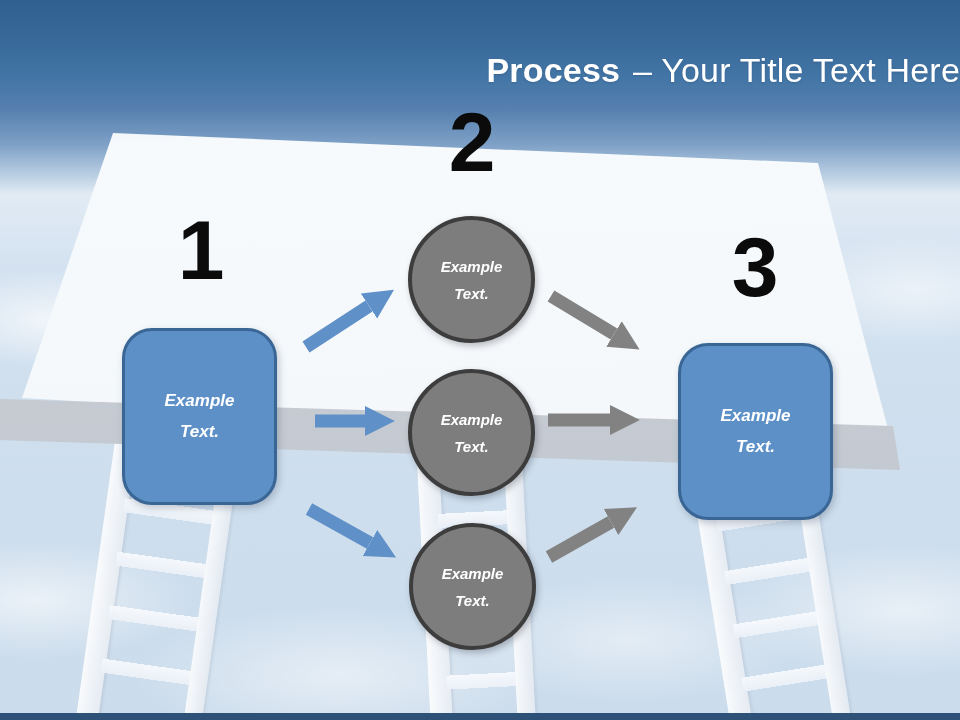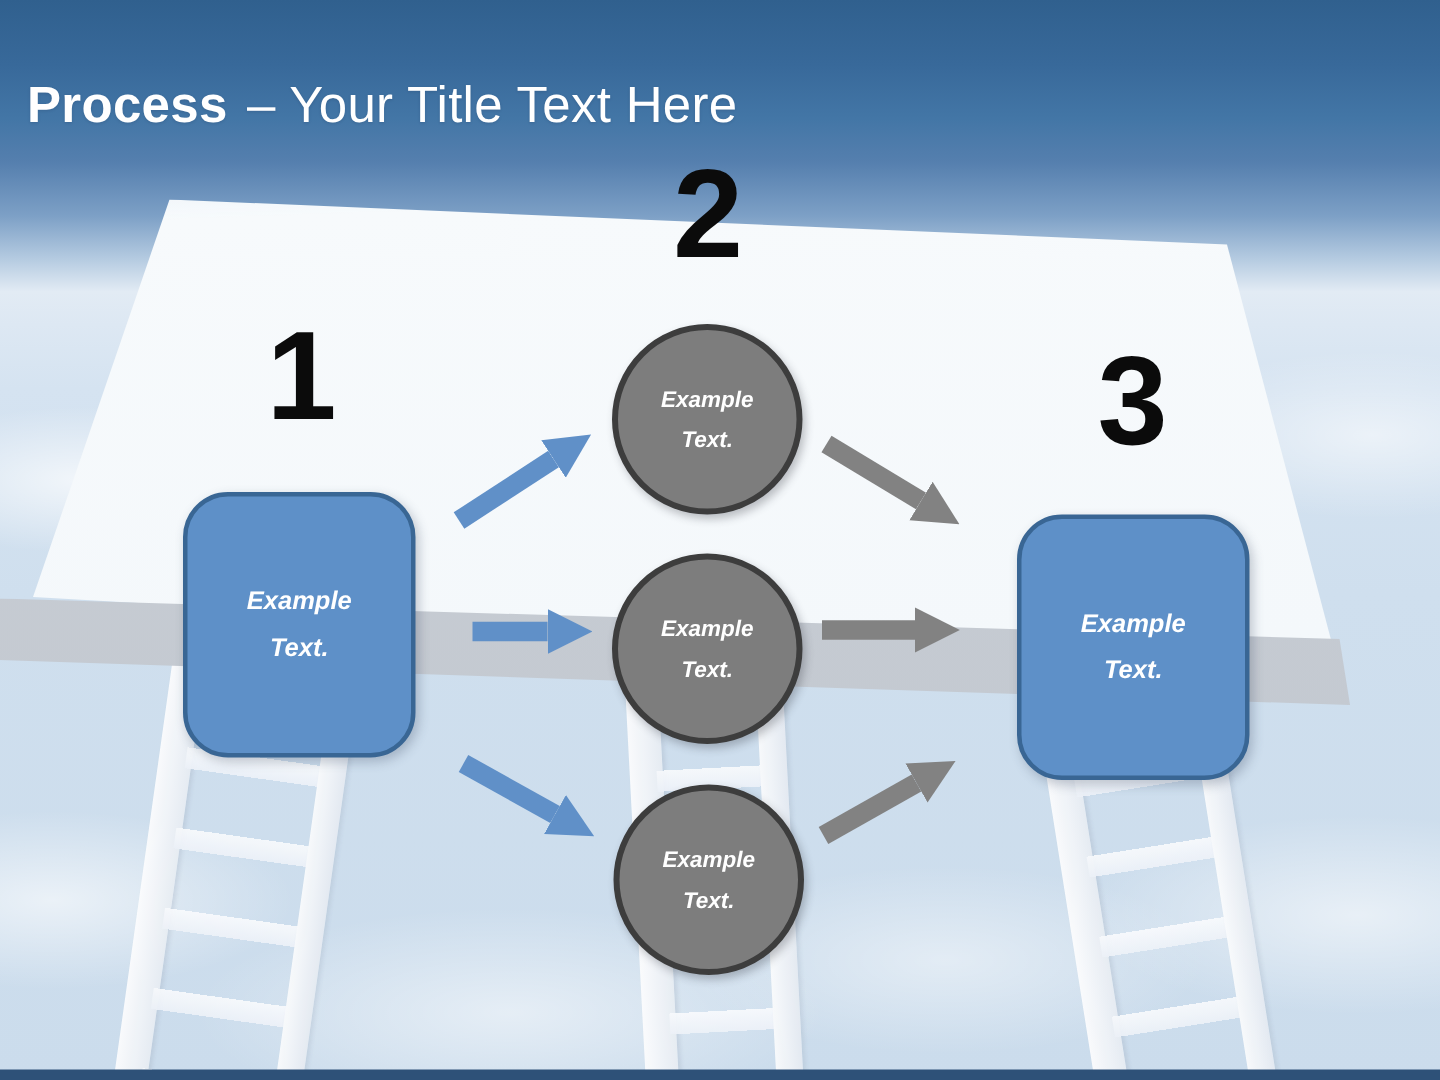--- a/index.html
+++ b/index.html
@@ -52,21 +52,21 @@
   .beam {
     position:absolute; inset:0;
     clip-path:polygon(0px 399px, 893px 426px, 900px 470px, 0px 440px);
     background:linear-gradient(to bottom, #eceff3 0%, #dfe3e9 22%, #c7ccd3 45%, #c2c8d0 78%, #d9dde3 100%);
     filter:drop-shadow(0 4px 5px rgba(110,130,155,.30));
   }
   .bottom-bar { position:absolute; left:0; bottom:0; width:960px; height:7px; background:#2e5178; }
 
   
   .title { position:absolute; top:51px; left:0; width:960px; padding-left:18px; box-sizing:border-box;
-    text-align:left; color:#ffffff; font-size:34px; letter-spacing:.2px;
+    text-align:right; color:#ffffff; font-size:34px; letter-spacing:.2px;
     text-shadow:0 1px 2px rgba(20,40,70,.18); }
   .title .em { font-weight:700; }
   .title .rest { font-weight:400; margin-left:.38em; }
 
   
   .stepnum { position:absolute; transform:translateX(-50%); color:#0b0b0b;
     font-size:84px; font-weight:700; line-height:1; }
   .n1 { left:201px; top:208px; }
   .n2 { left:472px; top:100px; }
   .n3 { left:755px; top:225px; }

